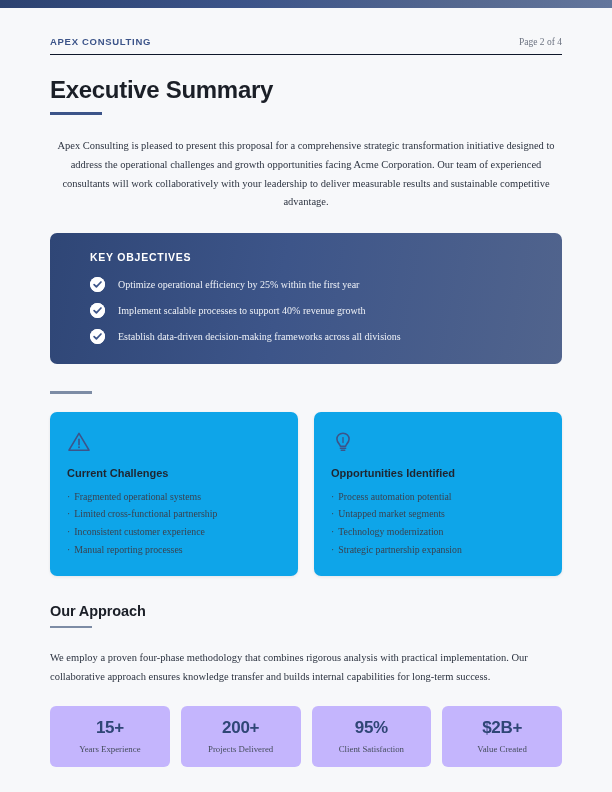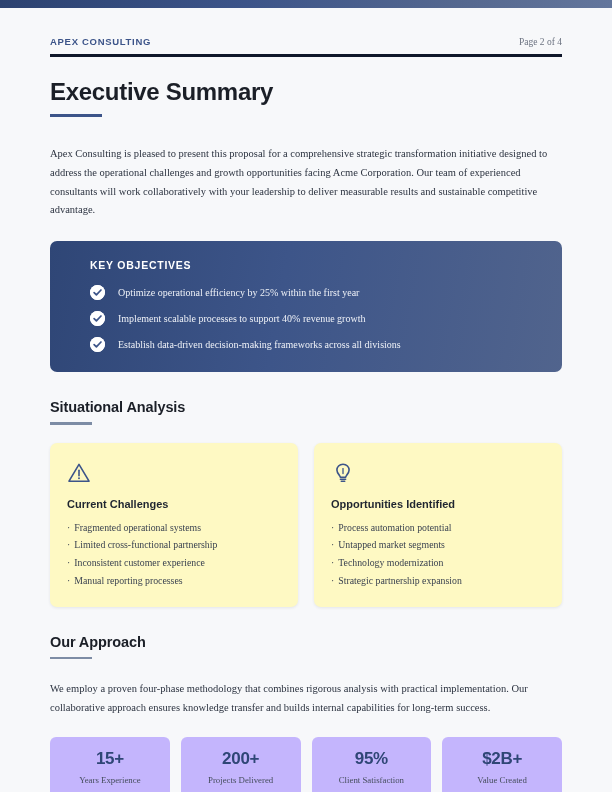--- a/index.html
+++ b/index.html
@@ -35,21 +35,21 @@
     padding: 0 50px;
   }
 
   
   .doc-header {
     display: flex;
     align-items: baseline;
     justify-content: space-between;
     padding-top: 28px;
     padding-bottom: 7px;
-    border-bottom: 3px solid #0f172a;
+    border-bottom: 1px solid #0f172a;
   }
   .brand {
     font-family: "Liberation Sans", sans-serif;
     font-size: 9.5px;
     font-weight: bold;
     letter-spacing: 0.7px;
     color: #3c5489;
   }
   .page-num {
     font-family: "Liberation Serif", serif;
@@ -70,26 +70,26 @@
   }
   .title-rule {
     width: 52px;
     height: 3px;
     background: #3c5489;
     margin-top: 9px;
   }
 
   
   .intro {
-    margin-top: 28px;
+    margin-top: 22px;
     font-family: "Liberation Serif", serif;
     font-size: 10.5px;
     line-height: 1.78;
     color: #2c3340;
-    text-align: left;
+    text-align: center;
   }
 
   
   .objectives {
     margin-top: 21px;
     border-radius: 7px;
     background: linear-gradient(100deg, #2f4676 0%, #3d5589 45%, #51648d 100%);
     padding: 18px 22px 20px 40px;
     box-sizing: border-box;
   }
@@ -144,21 +144,21 @@
   }
 
   
   .card-row {
     margin-top: 18px;
     display: flex;
     gap: 16px;
   }
   .card {
     flex: 1 1 0;
-    background: #fef9c3;
+    background: #0ea5e9;
     border-radius: 7px;
     padding: 18px 17px 17px 17px;
     box-sizing: border-box;
     box-shadow: 0 1px 3px rgba(30, 41, 59, 0.09);
     min-height: 158px;
   }
   .card-icon { margin-bottom: 13px; }
   .card-icon svg { display: block; }
   .card-title {
     font-family: "Liberation Sans", sans-serif;
@@ -266,21 +266,20 @@
         <svg width="15" height="15" viewBox="0 0 15 15">
           <circle cx="7.5" cy="7.5" r="7.5" fill="#ffffff"></circle>
           <path d="M4.1 7.6 L6.4 9.9 L11 5.0" fill="none" stroke="#3c5489" stroke-width="1.7" stroke-linecap="round" stroke-linejoin="round"></path>
         </svg>
       </span>
       <span class="objective-text">Establish data-driven decision-making frameworks across all divisions</span>
     </div>
   </div>
 
   <div class="section-head">
-    <h2 class="section-title">Situational Analysis</h2>
     <div class="section-rule"></div>
   </div>
 
   <div class="card-row">
 
     <div class="card">
       <div class="card-icon">
         <svg width="24" height="24" viewBox="0 0 24 24">
           <path d="M12 3.4 L22 20.2 L2 20.2 Z" fill="none" stroke="#3c5489" stroke-width="1.6" stroke-linejoin="round"></path>
           <line x1="12" y1="9.2" x2="12" y2="14.8" stroke="#3c5489" stroke-width="1.6" stroke-linecap="round"></line>

